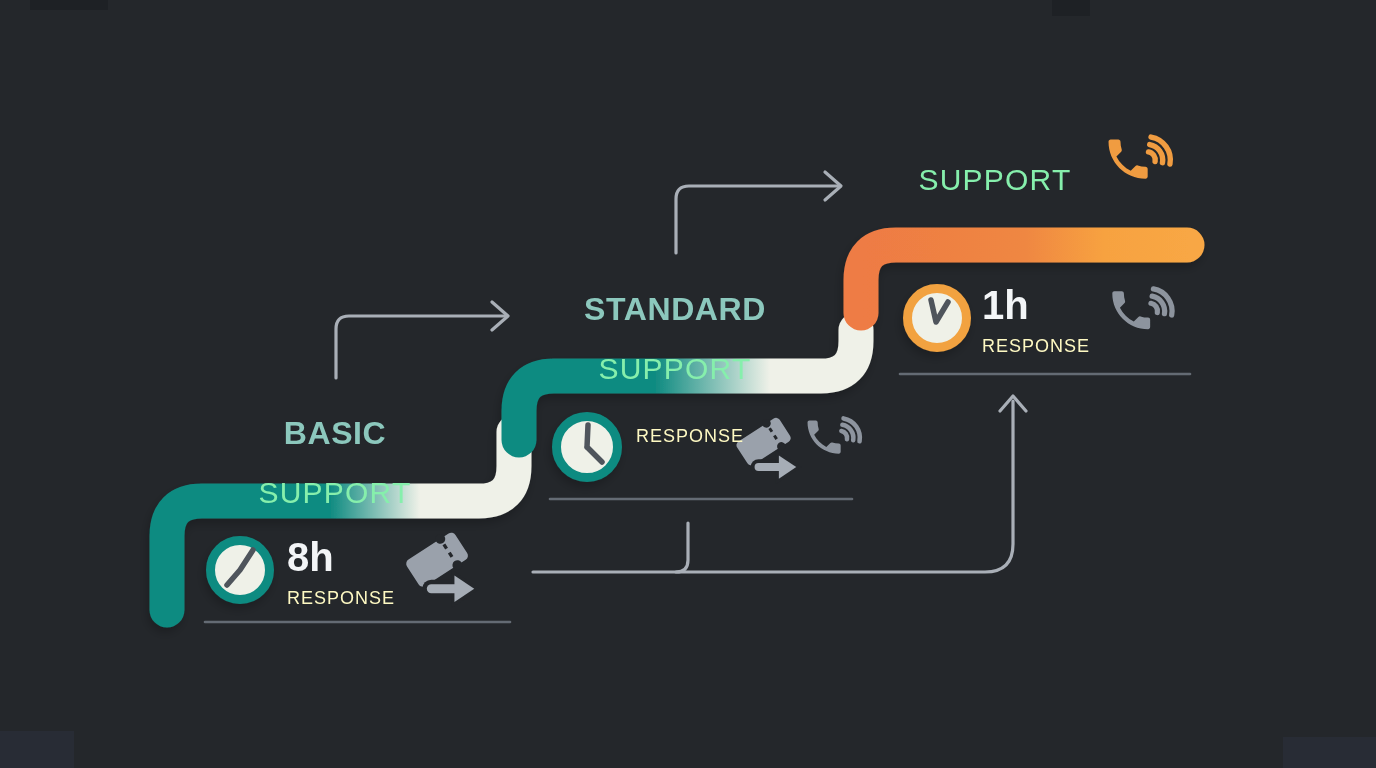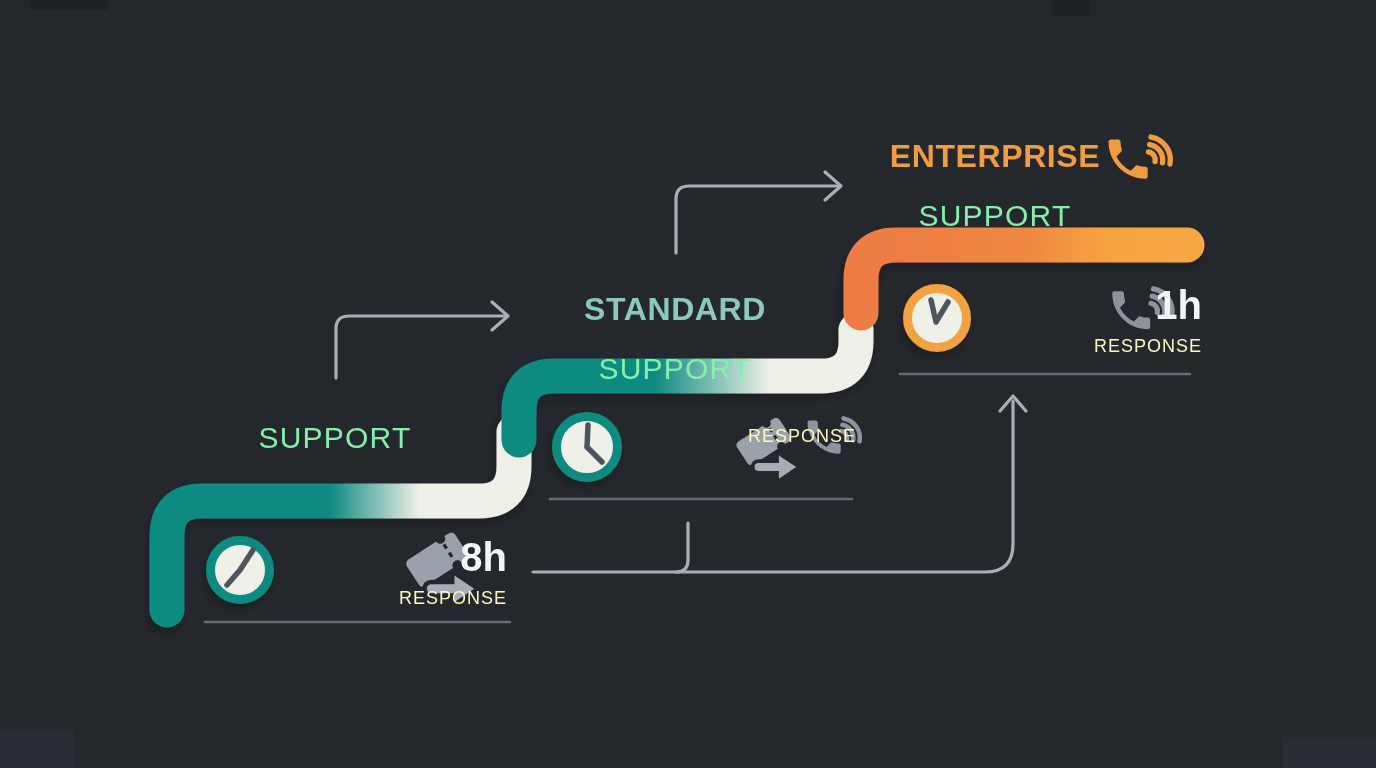--- a/index.html
+++ b/index.html
@@ -10,21 +10,21 @@
     overflow:hidden;
     font-family:"Liberation Sans", sans-serif;
   }
   .canvas svg.art{position:absolute;left:0;top:0;}
   .txt{position:absolute;z-index:5;}
   .tier-heading{width:240px;text-align:center;line-height:36px;}
   .tier-title{font-weight:700;font-size:32px;letter-spacing:.6px;}
   .tier-title.teal{color:#8cc8bd;margin-top:19px;}
   .tier-title.orange{color:#f09c41;}
   .tier-sub{font-weight:400;font-size:30px;color:#86efac;letter-spacing:1.2px;margin-top:24px;}
-  .resp-block{width:220px;text-align:right;}
+  .resp-block{width:220px;text-align:left;}
   .resp-time{font-weight:700;font-size:40px;line-height:38px;color:#f3f5f7;}
   .resp-label{font-size:18px;color:#fef9c3;letter-spacing:1px;margin-top:12px;}
 </style>
 </head>
 <body>
 
 <div class="canvas">
 
   <svg class="art" width="1376" height="768" viewBox="0 0 1376 768">
     <defs>
@@ -116,30 +116,30 @@
     </g>
 
     <use href="#ticket" transform="translate(400,526) scale(1.65)"></use>
     <use href="#ticket" transform="translate(731,412) scale(1.45)"></use>
     <use href="#phone" transform="translate(802,415) scale(1.27)" style="color:#8d949e"></use>
     <use href="#phone" transform="translate(1102,133) scale(1.5)" style="color:#f09c41"></use>
     <use href="#phone" transform="translate(1106,285) scale(1.45)" style="color:#8d949e"></use>
   </svg>
 
   <div class="txt tier-heading" style="left:215px;top:396px;">
+    <div class="tier-title teal">BASIC</div>
     <div class="tier-sub">SUPPORT</div>
   </div>
 
   <div class="txt tier-heading" style="left:555px;top:272px;">
     <div class="tier-title teal">STANDARD</div>
     <div class="tier-sub">SUPPORT</div>
   </div>
 
   <div class="txt tier-heading" style="left:875px;top:138px;">
-    <div class="tier-title orange">ENTERPRISE</div>
     <div class="tier-sub">SUPPORT</div>
   </div>
 
   <div class="txt resp-block" style="left:287px;top:538px;">
     <div class="resp-time">8h</div>
     <div class="resp-label">RESPONSE</div>
   </div>
 
   <div class="txt resp-block" style="left:636px;top:414px;">
     <div class="resp-label">RESPONSE</div>

